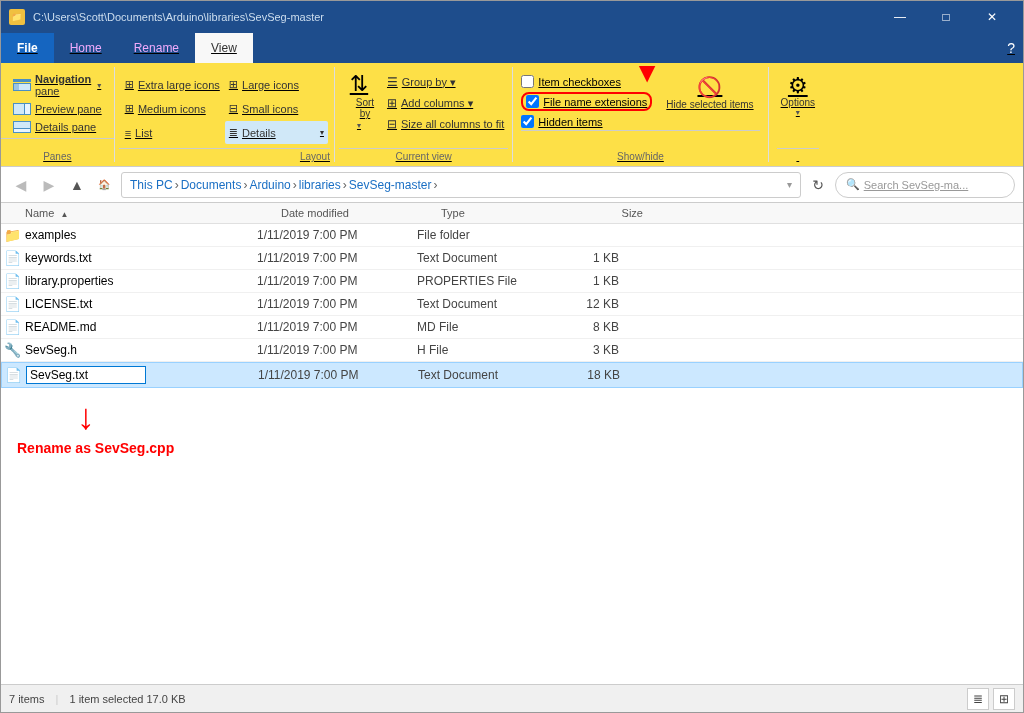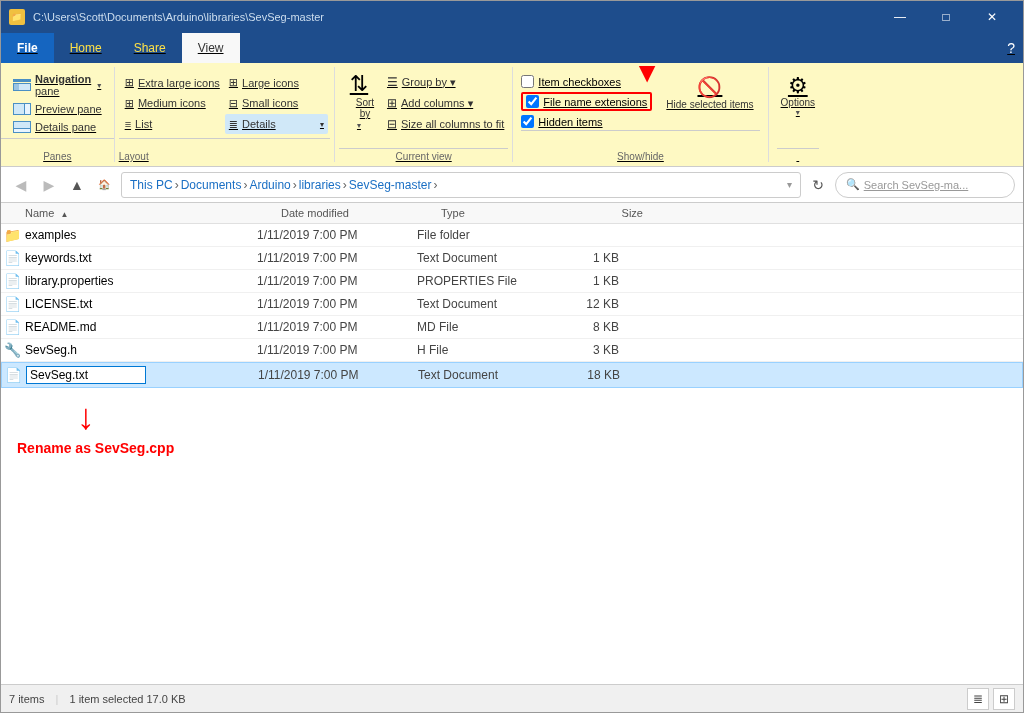--- a/index.html
+++ b/index.html
@@ -15,29 +15,29 @@
       color: white;
     }
     .title-bar-icons { display: flex; gap: 4px; margin-right: 8px; }
     .title-icon { width: 16px; height: 16px; background: #ffd700; border-radius: 2px; display: flex; align-items: center; justify-content: center; font-size: 9px; }
     .window-controls { display: flex; gap: 0; margin-left: auto; }
     .win-btn { width: 46px; height: 32px; display: flex; align-items: center; justify-content: center; font-size: 12px; color: white; cursor: pointer; }
 
     
     .ribbon { background: #f8f8f8; border-bottom: 1px solid #ccc; text-decoration: underline; }
     .ribbon-tabs { display: flex; background: #1e4d8c; padding-left: 0; }
-    .ribbon-tab { padding: 8px 16px; font-size: 12px; color: #fde047; cursor: pointer; }
+    .ribbon-tab { padding: 8px 16px; font-size: 12px; color: #f0abfc; cursor: pointer; }
     .ribbon-tab.active { background: #f8f8f8; color: #333; }
     .ribbon-tab.file-tab { background: #1565c0; color: white; font-weight: bold; padding: 8px 16px; }
 
     .ribbon-content { 
       display: flex; 
       align-items: stretch; 
       padding: 4px 0; 
-      background: #fef9c3;
+      background: #fde047;
       min-height: 88px;
     }
     .ribbon-section-label { font-size: 10px; color: #666; margin-top: auto; padding-top: 4px; text-align: center; }
 
     .ribbon-btn-small {
       display: flex;
       align-items: center;
       padding: 2px 4px;
       cursor: pointer;
       border-radius: 2px;
@@ -211,21 +211,21 @@
       <div class="win-btn">□</div>
       <div class="win-btn close">✕</div>
     </div>
   </div>
 
   <div class="ribbon ribbon-wrapper">
 
     <div class="ribbon-tabs">
       <div class="ribbon-tab file-tab">File</div>
       <div class="ribbon-tab">Home</div>
-      <div class="ribbon-tab">Share</div>
+      <div class="ribbon-tab">Rename</div>
       <div class="ribbon-tab active">View</div>
       <div style="flex:1; background:#1e4d8c;"></div>
       <div style="background:#1e4d8c; display:flex; align-items:center; padding:0 8px; color:white; font-size:14px; gap:8px;">
         <span>?</span>
       </div>
     </div>
 
     <div class="ribbon-content">
 
       <div class="panes-section">
@@ -287,21 +287,21 @@
           <div class="ribbon-btn-small">
             <span style="font-size:11px;">≡</span>
             <span>List</span>
           </div>
           <div class="ribbon-btn-small" style="background:#d0e8f8;">
             <span style="font-size:11px;">≣</span>
             <span>Details</span>
             <span style="font-size:8px; margin-left:auto;">▾</span>
           </div>
         </div>
-        <div class="ribbon-section-label" style="font-size:10px; color:#666; border-top:1px solid #ccc; width:100%; text-align:left; padding-top:12px; margin-top:2px;">Layout</div>
+        <div class="ribbon-section-label" style="font-size:10px; color:#666; border-top:1px solid #ccc; width:100%; text-align:right; padding-top:2px; margin-top:2px;">Layout</div>
       </div>
 
       <div style="display:flex; flex-direction:column; align-items:center; border-right:1px solid #ddd; padding:4px 4px 0 4px;">
         <div style="display:flex; gap:4px; flex:1; align-items:flex-start;">
 
           <div style="display:flex; flex-direction:column; align-items:center; gap:2px; cursor:pointer; padding:2px 4px; border-radius:3px; min-width:40px;">
             <div style="font-size:22px; line-height:1;">⇅</div>
             <div style="font-size:10px; text-align:center; color:#333;margin-left:12px;">Sort<br>by</div>
             <div style="font-size:8px; color:#555;">▾</div>
           </div>
@@ -331,21 +331,21 @@
         <div style="position:absolute; top:-8px; left:120px; color:red; font-size:28px; line-height:1; pointer-events:none; z-index:10;">▼</div>
 
         <div style="display:flex; gap:8px; flex:1; align-items:flex-start; padding-top:4px;">
           <div style="display:flex; flex-direction:column; gap:4px;">
 
             <div style="display:flex; align-items:center; gap:4px; font-size:11px; cursor:pointer;">
               <input type="checkbox" style="cursor: pointer;">
               <span>Item checkboxes</span>
             </div>
 
-            <div style="display:flex; align-items:center; gap:4px; font-size:11px; cursor:pointer; border:2px solid red; padding:1px 3px; border-radius:2px;">
+            <div style="display:flex; align-items:center; gap:4px; font-size:11px; cursor:pointer; border:2px solid red; padding:1px 3px; border-radius:8px;">
               <input type="checkbox" checked="" style="cursor: pointer;">
               <span>File name extensions</span>
             </div>
 
             <div style="display:flex; align-items:center; gap:4px; font-size:11px; cursor:pointer;">
               <input type="checkbox" checked="" style="cursor: pointer;">
               <span>Hidden items</span>
             </div>
           </div>
 

